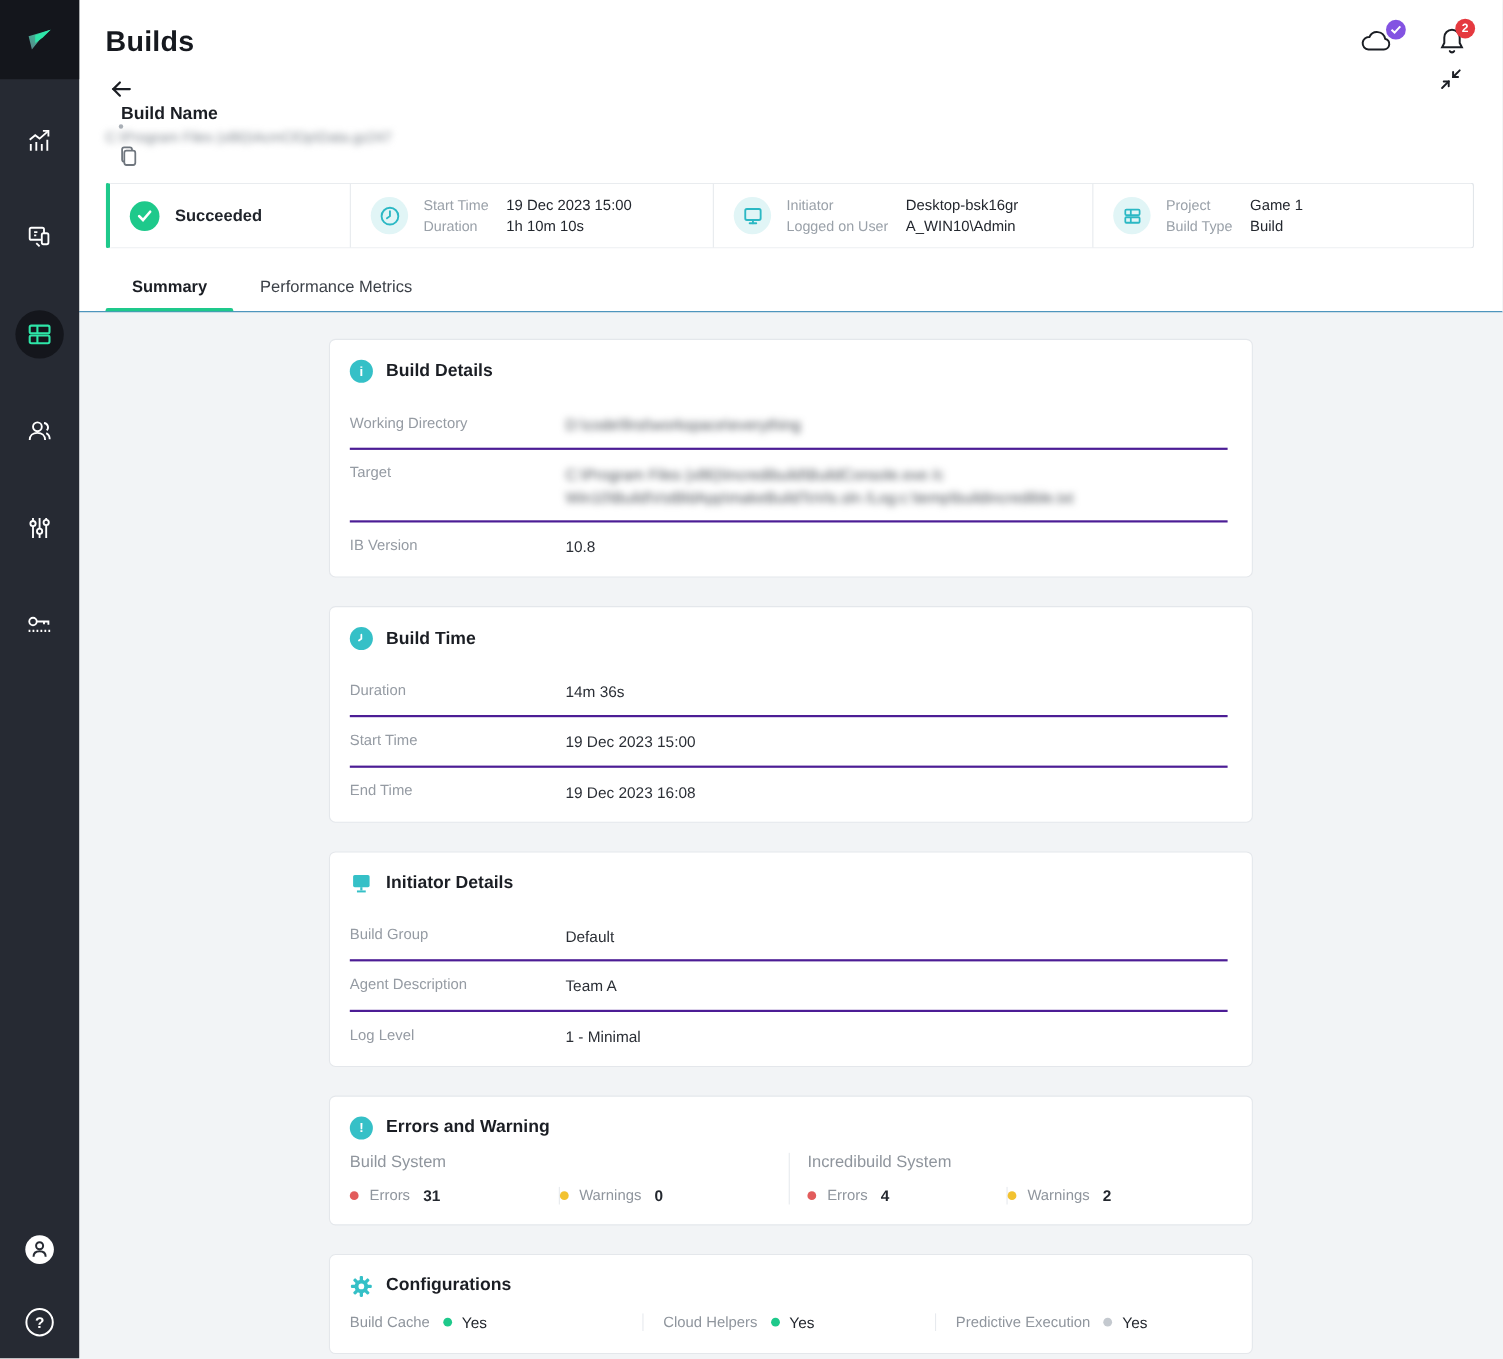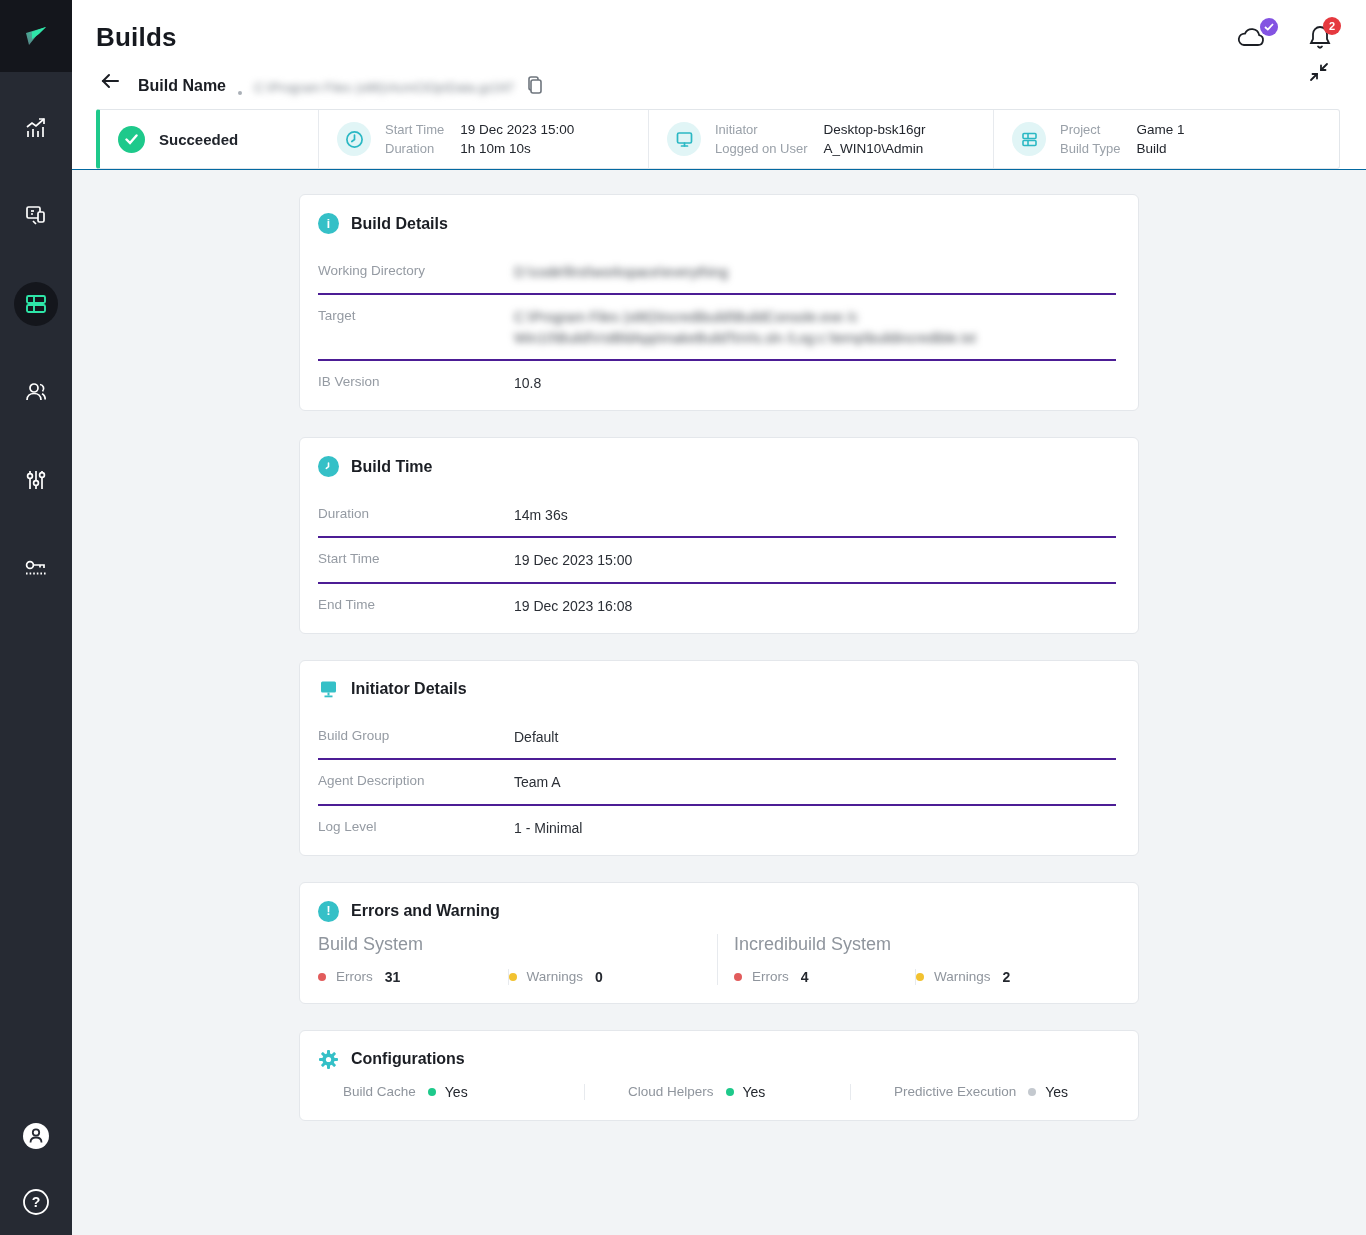--- a/index.html
+++ b/index.html
@@ -18,21 +18,21 @@
   .main { flex:1; display:flex; flex-direction:column; min-width:0; }
   .header { background:#ffffff; border-bottom:1px solid #0369a1; box-shadow:0 2px 8px rgba(20,25,35,0.07); }
   .title-row { display:flex; align-items:center; justify-content:space-between; padding:22px 28px 6px 24px; }
   .page-title { font-size:26px; font-weight:700; color:#16191f; letter-spacing:0.2px; }
   .title-icons { display:flex; align-items:center; gap:40px; padding-right:6px; }
   .icon-badge-wrap { position:relative; cursor:pointer; }
   .badge { position:absolute; top:-7px; right:-9px; min-width:18px; height:18px; border-radius:9px; font-size:11px; font-weight:700; color:#fff; display:flex; align-items:center; justify-content:center; padding:0 4px; }
   .badge.red { background:#e5393f; }
   .badge.purple { background:#8353e2; top:-8px; right:-10px; }
 
-  .crumb-row { display:flex; align-items:flex-end; padding:8px 28px 14px 24px; position:relative; }
+  .crumb-row { display:flex; align-items:flex-start; padding:8px 28px 14px 24px; position:relative;flex-direction:column; }
   .back-btn { width:28px; height:28px; display:flex; align-items:center; justify-content:center; cursor:pointer; }
   .crumb-label { font-size:16px; font-weight:700; color:#1b1e24; margin-left:14px; }
   .crumb-dot { width:4px; height:4px; border-radius:50%; background:#aab0b7; margin:0 12px; }
   .crumb-path { font-size:13px; color:#7d848c; filter:blur(3.5px); user-select:none; max-width:330px; white-space:nowrap; overflow:hidden; }
   .copy-btn { margin-left:12px; cursor:pointer; display:flex; }
   .collapse-btn { position:absolute; right:36px; top:2px; cursor:pointer; }
 
   .status-bar { margin:0 26px 0 24px; background:#fff; border:1px solid #e2e6ea; border-left:4px solid #1ec98b; border-radius:3px; height:60px; display:flex; align-items:stretch; }
   .sb-sec { display:flex; align-items:center; padding:0 18px; }
   .sb-sec + .sb-sec { border-left:1px solid #e7eaee; }
@@ -59,34 +59,34 @@
   .rows { margin-top:8px; }
   .row { display:flex; align-items:flex-start; padding:12px 0 11px 0; border-bottom:2px solid #4c1d95; }
   .row:last-child { border-bottom:none; }
   .row-label { width:196px; flex-shrink:0; font-size:13.5px; color:#959ba3; padding-top:1px; }
   .row-value { font-size:14px; color:#2b2f36; line-height:1.45; }
   .blurred { filter:blur(3.5px); user-select:none; color:#4b5057; }
 
   .ew-body { display:flex; margin-top:4px; padding-bottom:12px; }
   .ew-col { width:50%; padding-right:20px; }
   .ew-col + .ew-col { border-left:1px solid #e7eaee; padding-left:16px; }
-  .ew-group-name { font-size:18px; color:#8f959d; margin-bottom:14px; }
+  .ew-group-name { font-size:15px; color:#8f959d; margin-bottom:14px; }
   .ew-stats { display:flex; }
   .ew-stat { display:flex; align-items:center; width:50%; }
   .ew-stat + .ew-stat { border-left:1px solid #e7eaee; padding-left:0; }
   .dot { width:8px; height:8px; border-radius:50%; flex-shrink:0; }
   .dot.err { background:#e25c5c; } .dot.warn { background:#f2c230; }
   .dot.on { background:#1ec98b; } .dot.neutral { background:#c4c9cf; }
   .ew-stat-label { font-size:13.5px; color:#8f959d; margin:0 12px 0 10px; }
   .ew-stat-value { font-size:14px; font-weight:700; color:#23272e; }
 
   .cfg-body { display:flex; margin-top:6px; padding-bottom:14px; }
   .cfg-item { display:flex; align-items:center; width:33.33%; }
   .cfg-item + .cfg-item { border-left:1px solid #e7eaee; padding-left:18px; }
-  .cfg-label { font-size:13.5px; color:#8f959d; margin-right:12px;margin-left:25px; }
+  .cfg-label { font-size:13.5px; color:#8f959d; margin-right:12px; }
   .cfg-value { font-size:14px; color:#23272e; margin-left:9px; }
 
   svg { display:block; }
 </style>
 </head>
 <body>
 
 <div class="page">
 
   <aside class="sidebar">
@@ -301,20 +301,24 @@
           </span>
           <div class="sb-fields">
             <span class="sb-label">Project</span>
             <span class="sb-value">Game 1</span>
             <span class="sb-label">Build Type</span>
             <span class="sb-value">Build</span>
           </div>
         </div>
       </div>
 
+      <div class="tabs">
+        <div class="tab active">Summary</div>
+        <div class="tab">Performance Metrics</div>
+      </div>
     </header>
 
     <div class="content">
 
       <section class="card">
         <div class="card-head">
           <span class="ic-circle">i</span>
           <span class="card-title">Build Details</span>
         </div>
         <div class="rows">

